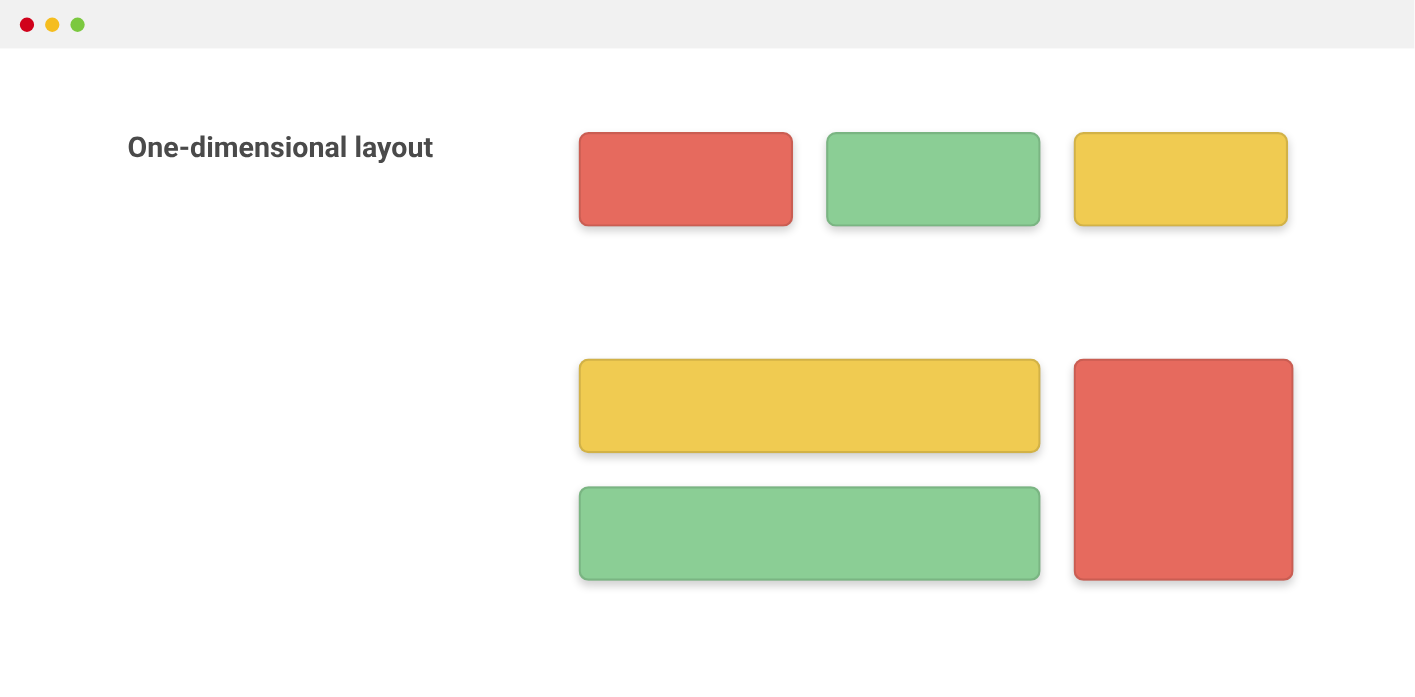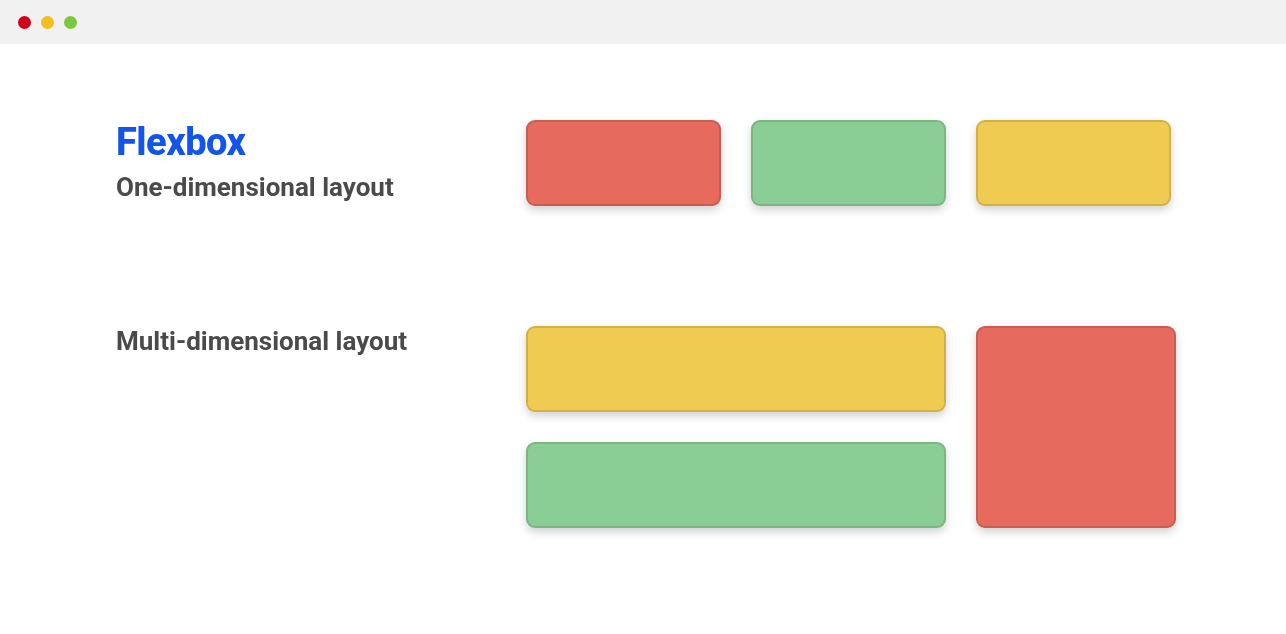--- a/index.html
+++ b/index.html
@@ -110,33 +110,31 @@
 <div class="titlebar">
   <div class="traffic-light tl-red"></div>
   <div class="traffic-light tl-yellow"></div>
   <div class="traffic-light tl-green"></div>
 </div>
 
 <div class="content">
 
   <div class="section">
     <div class="section-text">
-      <div class="section-title">Flexbox</div>
       <div class="section-subtitle">One-dimensional layout</div>
     </div>
     <div class="flex-demo">
       <div class="flex-box red"></div>
       <div class="flex-box green"></div>
       <div class="flex-box yellow"></div>
     </div>
   </div>
 
   <div class="section">
     <div class="section-text">
-      <div class="section-subtitle">Multi-dimensional layout</div>
     </div>
     <div class="grid-demo">
       <div class="grid-box yellow"></div>
       <div class="grid-box red"></div>
       <div class="grid-box green"></div>
     </div>
   </div>
 
 </div>
 

